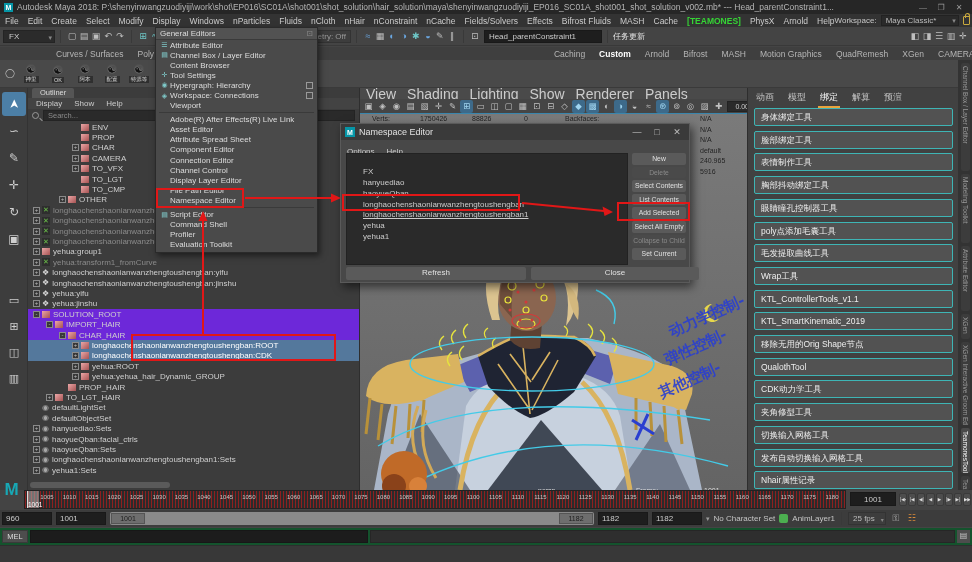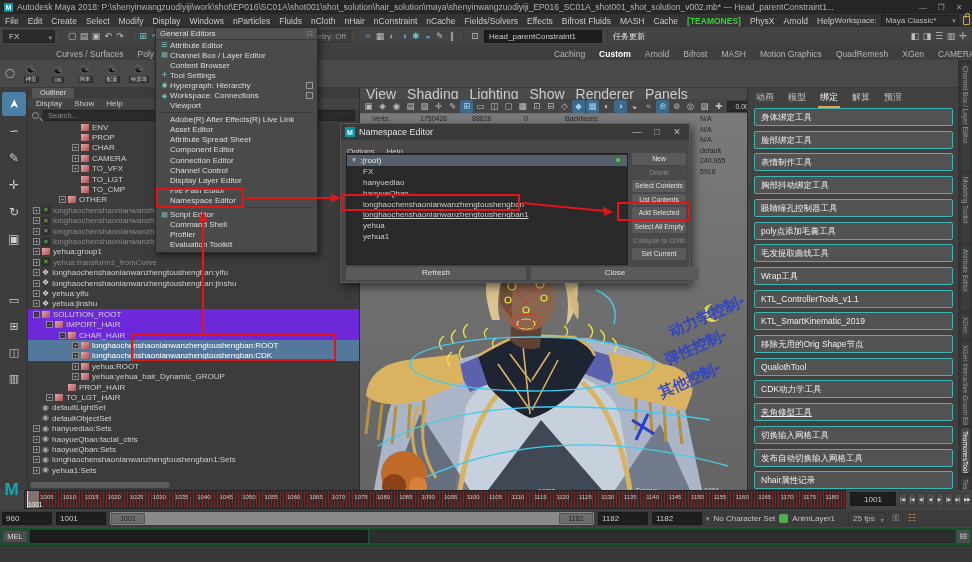--- a/index.html
+++ b/index.html
@@ -750,21 +750,21 @@
         <div class="rpbtn" style="top: 88.1px;">胸部抖动绑定工具</div>
         <div class="rpbtn" style="top: 110.8px;">眼睛瞳孔控制器工具</div>
         <div class="rpbtn" style="top: 133.5px;">poly点添加毛囊工具</div>
         <div class="rpbtn" style="top: 156.2px;">毛发提取曲线工具</div>
         <div class="rpbtn" style="top: 178.9px;">Wrap工具</div>
         <div class="rpbtn" style="top: 201.6px;">KTL_ControllerTools_v1.1</div>
         <div class="rpbtn" style="top: 224.3px;">KTL_SmartKinematic_2019</div>
         <div class="rpbtn" style="top: 247px;">移除无用的Orig Shape节点</div>
         <div class="rpbtn" style="top: 269.7px;">QualothTool</div>
         <div class="rpbtn" style="top: 292.4px;">CDK动力学工具</div>
-        <div class="rpbtn" style="top: 315.1px; text-decoration: underline;">夹角修型工具</div>
+        <div class="rpbtn" style="top: 315.1px;">夹角修型工具</div>
         <div class="rpbtn" style="top: 337.8px;">切换输入网格工具</div>
         <div class="rpbtn" style="top: 360.5px;">发布自动切换输入网格工具</div>
         <div class="rpbtn" style="top: 383.2px;">Nhair属性记录</div>
       </div>
   </div>
 
   <div id="vtabs">
       <div class="vtab" style="height: 110px;">Channel Box / Layer Editor</div>
       <div class="vtab" style="height: 70px;">Modeling Toolkit</div>
       <div class="vtab" style="height: 66px;">Attribute Editor</div>
@@ -959,25 +959,20 @@
       <span class="ttl">Namespace Editor</span>
       <span class="wbtn">—</span>
       <span class="wbtn">□</span>
       <span class="wbtn">✕</span>
     </div>
     <div id="ns-menurow">
         <span>Options</span>
         <span>Help</span>
       </div>
     <div id="ns-list">
-        <div class="nsrow root" style="top: 1px;">
-          <span class="caret">▼</span>
-          <span>:(root)</span>
-          <span class="gdot"></span>
-        </div>
         <div class="nsrow" style="top: 11.9px;">
           <span>FX</span>
         </div>
         <div class="nsrow" style="top: 22.8px;">
           <span>hanyuediao</span>
         </div>
         <div class="nsrow" style="top: 33.7px;">
           <span>haoyueQban</span>
         </div>
         <div class="nsrow" style="top: 44.6px;">

